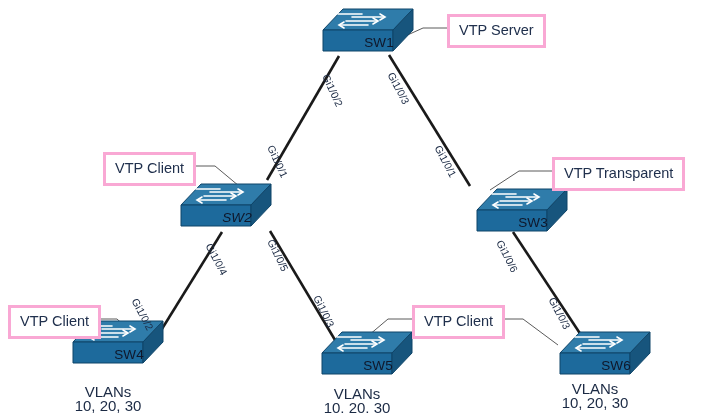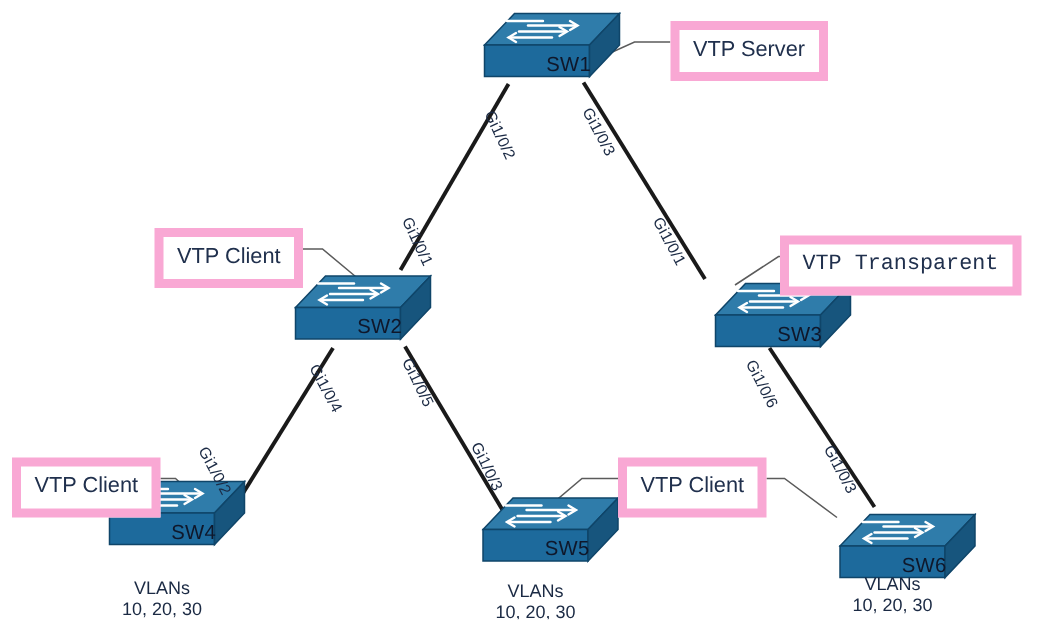--- a/index.html
+++ b/index.html
@@ -47,29 +47,29 @@
     font-family: "Liberation Sans", sans-serif;
     letter-spacing: 0.2px;
     pointer-events: none;
   }
 
   
   .vlan-caption {
     position: absolute;
     width: 120px;
     text-align: center;
-    font-size: 12px;
+    font-size: 15px;
     line-height: 14px;
     color: #1b2a44;
   }
 
   
   .callout {
     position: absolute;
-    border: 6px solid #f9a8d4;
+    border: 3px solid #f9a8d4;
     background: #ffffff;
     color: #20304d;
     font-size: 14.5px;
     line-height: 1;
     padding: 6px 9px 7px 9px;
     white-space: nowrap;
     box-sizing: border-box;
   }
 
   
@@ -116,21 +116,21 @@
       <path d="M58,8 L63,11 L58,14"></path>
       <path d="M24,15 L55,15"></path>
       <path d="M51,12 L56,15 L51,18"></path>
       <path d="M46,19 L18,19"></path>
       <path d="M22,16 L17,19 L22,22"></path>
       <path d="M40,8 L16,8"></path>
     </g>
   </svg>
         <div class="sw-label">SW1</div>
       </div>
-      <div class="switch" style="left: 196px; top: 181px;">
+      <div class="switch" style="left: 180px; top: 181px; font-style: italic;">
   <svg class="sw-svg" width="92" height="52" viewBox="0 0 92 52" xmlns="http://www.w3.org/2000/svg">
     <polygon points="1,24 21,3 91,3 71,24" fill="#2f7caa" stroke="#0f4569" stroke-width="1"></polygon>
     <polygon points="1,24 71,24 71,45 1,45" fill="#1d6a9c" stroke="#0f4569" stroke-width="1"></polygon>
     <polygon points="71,24 91,3 91,24 71,45" fill="#17557d" stroke="#0f4569" stroke-width="1"></polygon>
     <g stroke="#ffffff" stroke-width="1.6" fill="none" stroke-linecap="round">
       <path d="M30,11 L62,11"></path>
       <path d="M58,8 L63,11 L58,14"></path>
       <path d="M24,15 L55,15"></path>
       <path d="M51,12 L56,15 L51,18"></path>
       <path d="M46,19 L18,19"></path>
@@ -192,21 +192,21 @@
       <path d="M22,16 L17,19 L22,22"></path>
       <path d="M40,8 L16,8"></path>
     </g>
   </svg>
         <div class="sw-label">SW5</div>
       </div>
       <div class="vlan-caption" style="left: 297px; top: 387px;">
         <div>VLANs</div>
         <div>10, 20, 30</div>
       </div>
-      <div class="switch" style="left: 559px; top: 340px;">
+      <div class="switch" style="left: 559px; top: 329px;">
   <svg class="sw-svg" width="92" height="52" viewBox="0 0 92 52" xmlns="http://www.w3.org/2000/svg">
     <polygon points="1,24 21,3 91,3 71,24" fill="#2f7caa" stroke="#0f4569" stroke-width="1"></polygon>
     <polygon points="1,24 71,24 71,45 1,45" fill="#1d6a9c" stroke="#0f4569" stroke-width="1"></polygon>
     <polygon points="71,24 91,3 91,24 71,45" fill="#17557d" stroke="#0f4569" stroke-width="1"></polygon>
     <g stroke="#ffffff" stroke-width="1.6" fill="none" stroke-linecap="round">
       <path d="M30,11 L62,11"></path>
       <path d="M58,8 L63,11 L58,14"></path>
       <path d="M24,15 L55,15"></path>
       <path d="M51,12 L56,15 L51,18"></path>
       <path d="M46,19 L18,19"></path>
@@ -229,18 +229,18 @@
       <div class="port" style="left: 214px; top: 241px; transform: rotate(62deg);">Gi1/0/4</div>
       <div class="port" style="left: 276px; top: 237px; transform: rotate(64deg);">Gi1/0/5</div>
       <div class="port" style="left: 140px; top: 296px; transform: rotate(62deg);">Gi1/0/2</div>
       <div class="port" style="left: 322px; top: 293px; transform: rotate(64deg);">Gi1/0/3</div>
       <div class="port" style="left: 505px; top: 238px; transform: rotate(63deg);">Gi1/0/6</div>
       <div class="port" style="left: 557px; top: 295px; transform: rotate(62deg);">Gi1/0/3</div>
     </div>
   <div id="callout-layer">
       <div class="callout" style="left: 447px; top: 14px;">VTP Server</div>
       <div class="callout" style="left: 103px; top: 152px;">VTP Client</div>
-      <div class="callout" style="left: 520px; top: 157px; font-family: Liberation Mono, monospace;">VTP Transparent</div>
+      <div class="callout" style="left: 552px; top: 157px;">VTP Transparent</div>
       <div class="callout" style="left: 8px; top: 305px;">VTP Client</div>
       <div class="callout" style="left: 412px; top: 305px;">VTP Client</div>
     </div>
 
 </div>
 
 </body></html>

